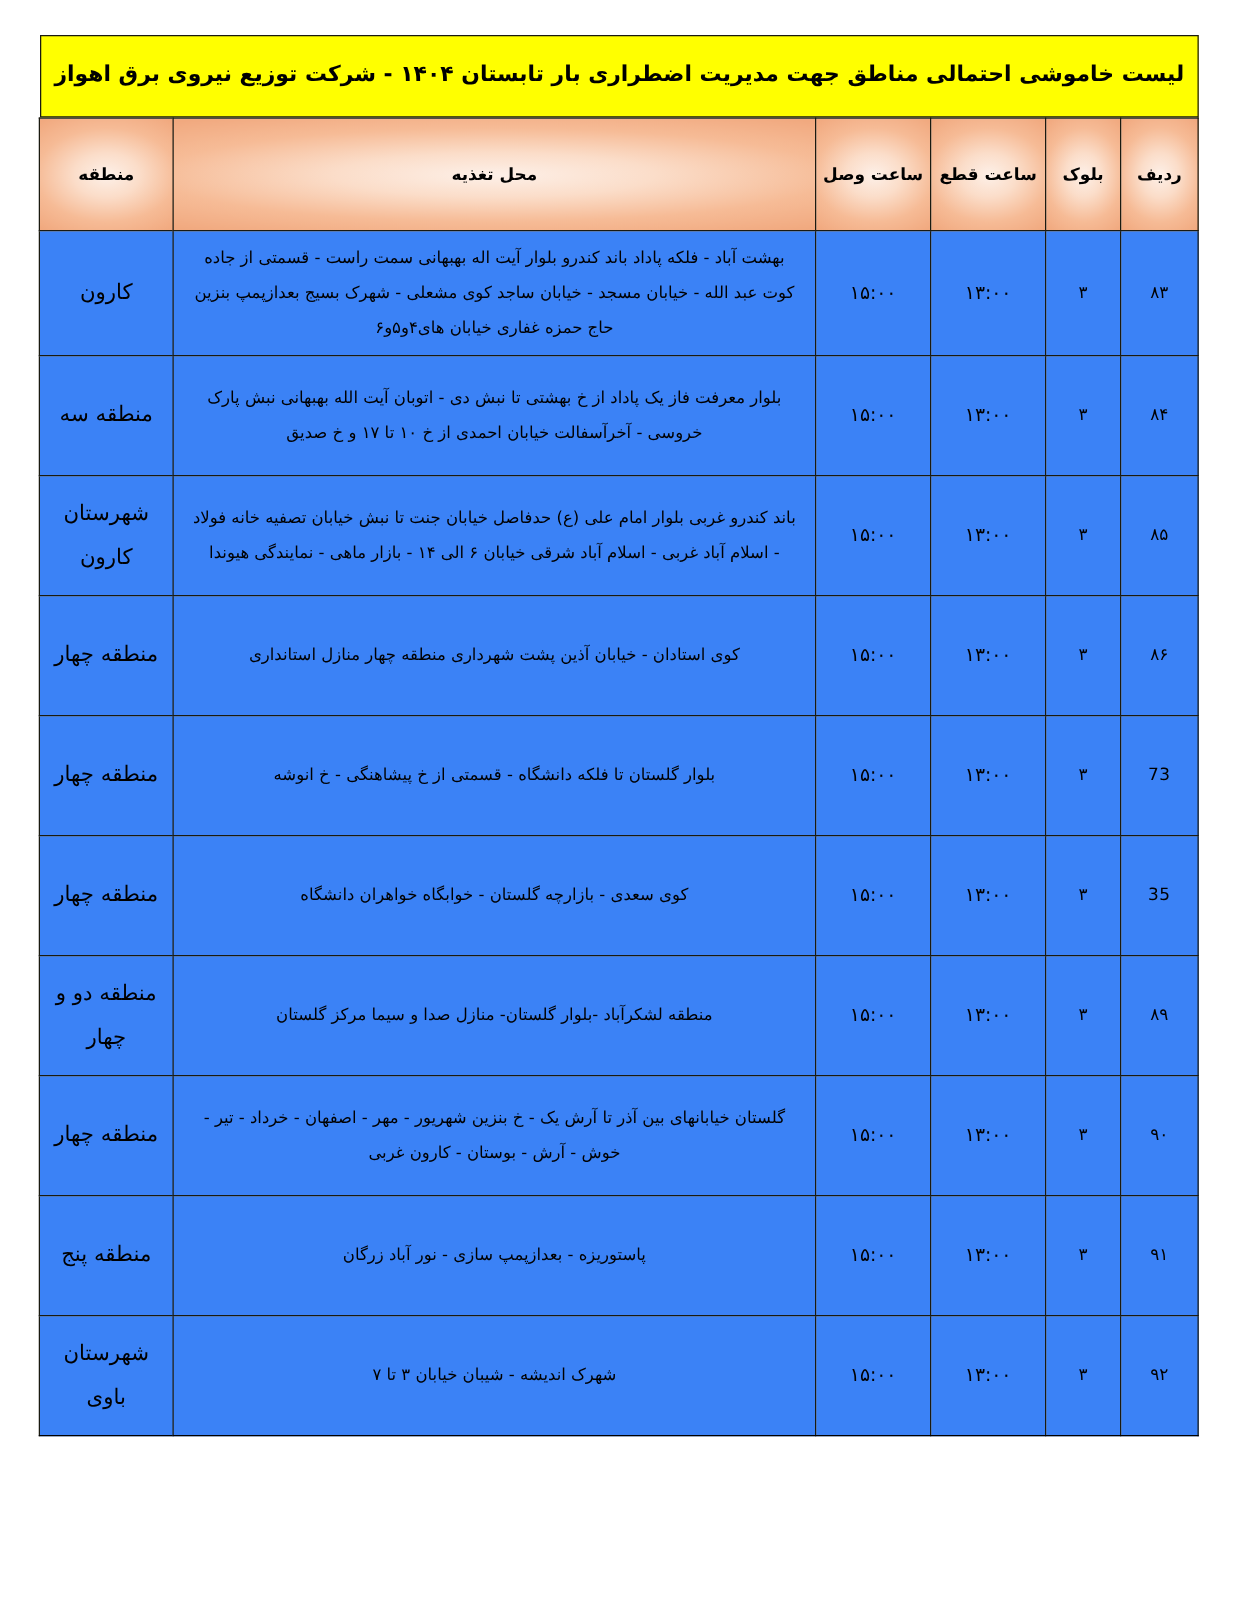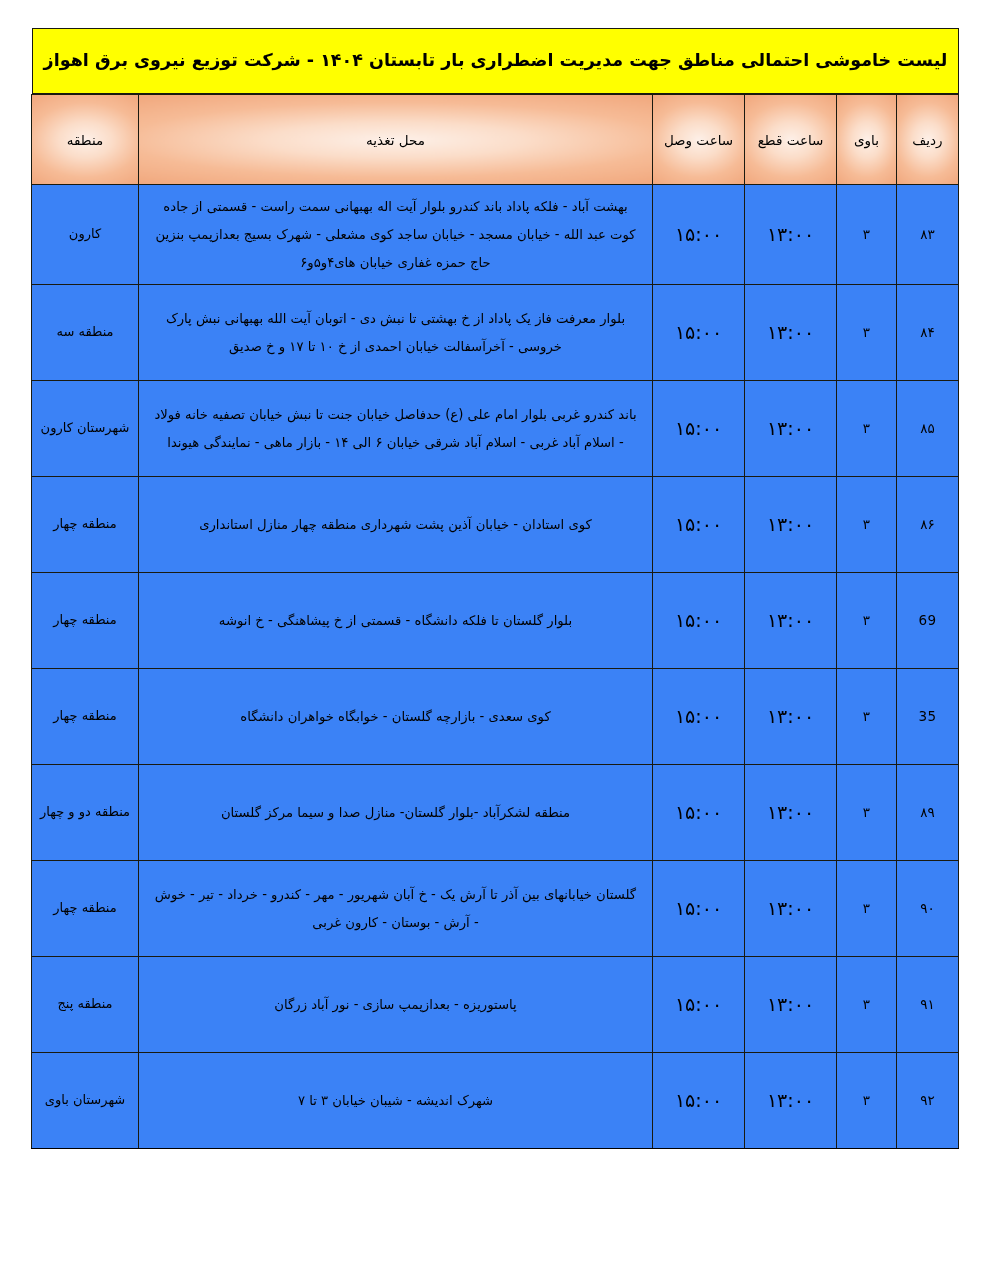--- a/index.html
+++ b/index.html
@@ -66,21 +66,21 @@
   col.c-radif  { width: 62px; }
   col.c-block  { width: 60px; }
   col.c-ghat   { width: 92px; }
   col.c-vasl   { width: 92px; }
   col.c-mahal  { width: 514px; }
   col.c-mant   { width: 107px; }
 
   thead th {
     height: 90px;
     font-size: 13.5px;
-    font-weight: normal;
+    font-weight: bold;
     background:
       radial-gradient(ellipse 78% 62% at 50% 50%,
         #fdf0e8 0%,
         #fbddc9 32%,
         #f6bb96 68%,
         #f1a97f 100%);
     border-bottom: 2px solid #1a1a10;
     margin-left: 44px;
   }
 
@@ -91,29 +91,29 @@
     padding: 8px 4px;
   }
   tbody tr { height: 96px; }
 
   td.mahal {
     padding: 8px 14px;
     font-size: 13.2px;
     line-height: 2.1;
   }
   td.mant {
-    font-size: 13px;
+    font-size: 17px;
     padding: 6px 3px;
   }
   td.num {
     font-size: 13.5px;
     letter-spacing: 0.5px;
   }
   td.time {
-    font-size: 19px;
+    font-size: 15px;
     letter-spacing: 0.5px;
   }
   tbody tr:last-child td { border-bottom: 1px solid #000000; }
 </style>
 </head>
 <body>
 
 <div class="page">
   <div class="sheet">
 
@@ -126,21 +126,21 @@
         <col class="c-radif">
           <col class="c-block">
           <col class="c-ghat">
         <col class="c-vasl">
           <col class="c-mahal">
           <col class="c-mant">
       </colgroup>
       <thead>
         <tr>
           <th>ردیف</th>
-          <th>باوی</th>
+          <th>بلوک</th>
           <th>ساعت قطع</th>
           <th>ساعت وصل</th>
           <th>محل تغذیه</th>
           <th>منطقه</th>
         </tr>
       </thead>
       <tbody id="schedule-body">
           <tr>
             <td class="num">۸۳</td>
             <td class="num">۳</td>
@@ -167,21 +167,21 @@
           </tr>
           <tr>
             <td class="num">۸۶</td>
             <td class="num">۳</td>
             <td class="time">۱۳:۰۰</td>
             <td class="time">۱۵:۰۰</td>
             <td class="mahal">کوی استادان - خیابان آذین پشت شهرداری منطقه چهار منازل استانداری</td>
             <td class="mant">منطقه چهار</td>
           </tr>
           <tr>
-            <td class="num">69</td>
+            <td class="num">73</td>
             <td class="num">۳</td>
             <td class="time">۱۳:۰۰</td>
             <td class="time">۱۵:۰۰</td>
             <td class="mahal">بلوار گلستان تا فلکه دانشگاه - قسمتی از خ پیشاهنگی - خ انوشه</td>
             <td class="mant">منطقه چهار</td>
           </tr>
           <tr>
             <td class="num">35</td>
             <td class="num">۳</td>
             <td class="time">۱۳:۰۰</td>
@@ -195,21 +195,21 @@
             <td class="time">۱۳:۰۰</td>
             <td class="time">۱۵:۰۰</td>
             <td class="mahal">منطقه لشکرآباد -بلوار گلستان- منازل صدا و سیما مرکز گلستان</td>
             <td class="mant">منطقه دو و چهار</td>
           </tr>
           <tr>
             <td class="num">۹۰</td>
             <td class="num">۳</td>
             <td class="time">۱۳:۰۰</td>
             <td class="time">۱۵:۰۰</td>
-            <td class="mahal">گلستان خیابانهای بین آذر تا آرش یک - خ آبان شهریور - مهر - کندرو - خرداد - تیر - خوش - آرش - بوستان - کارون غربی</td>
+            <td class="mahal">گلستان خیابانهای بین آذر تا آرش یک - خ بنزین شهریور - مهر - اصفهان - خرداد - تیر - خوش - آرش - بوستان - کارون غربی</td>
             <td class="mant">منطقه چهار</td>
           </tr>
           <tr>
             <td class="num">۹۱</td>
             <td class="num">۳</td>
             <td class="time">۱۳:۰۰</td>
             <td class="time">۱۵:۰۰</td>
             <td class="mahal">پاستوریزه - بعدازپمپ سازی - نور آباد زرگان</td>
             <td class="mant">منطقه پنج</td>
           </tr>

